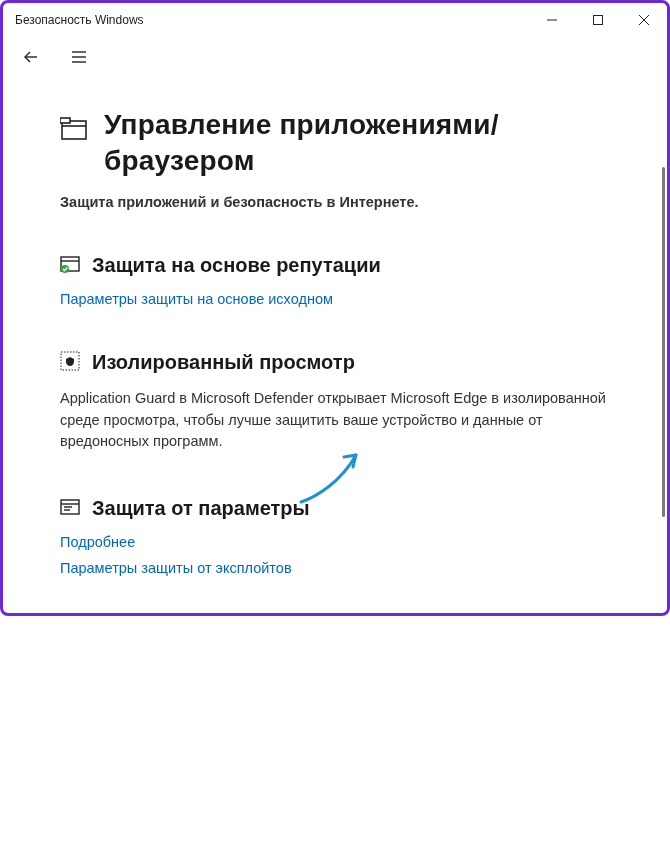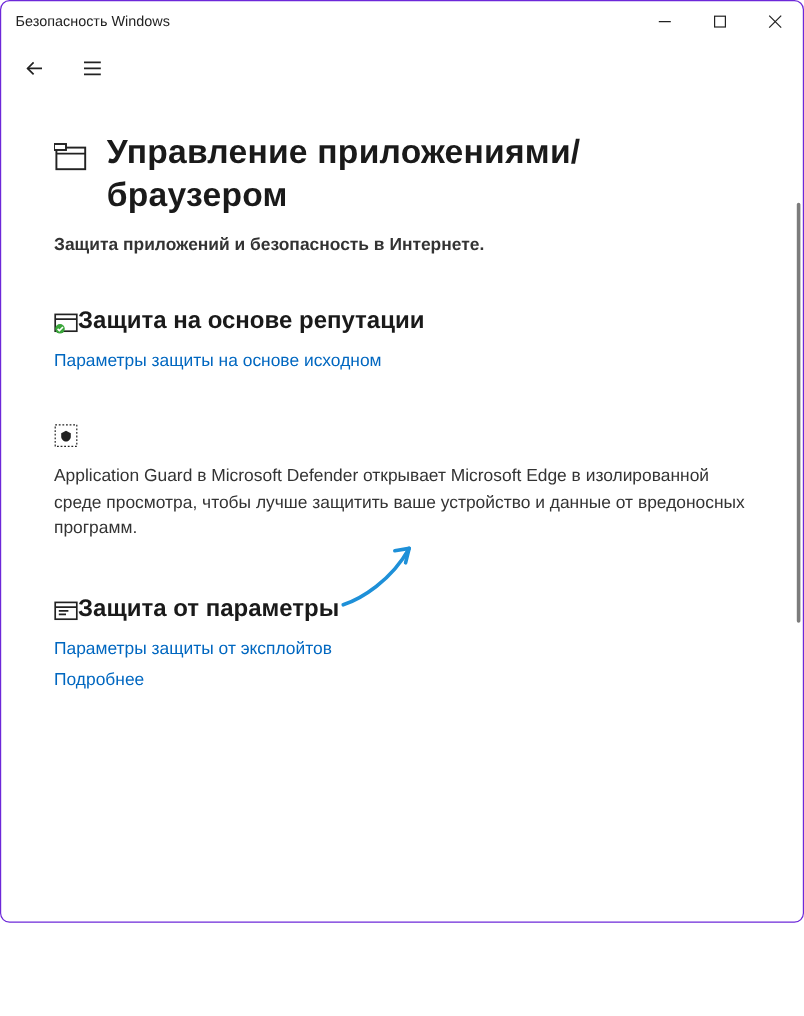--- a/index.html
+++ b/index.html
@@ -1,33 +1,33 @@
 <!DOCTYPE html>
 <html><head>
 <meta charset="utf-8">
 <style>
   * { box-sizing: border-box; margin: 0; padding: 0; }
   html, body { width: 670px; height: 847px; font-family: "Segoe UI", Arial, sans-serif; background: #fff; color: #1a1a1a; overflow: hidden; }
-  .window { width: 670px; height: 769px; border: 1px solid #6d28d9; border-radius: 8px; display: flex; flex-direction: column; background: #fff; position: relative; }
+  .window { width: 670px; height: 616px; border: 3px solid #6d28d9; border-radius: 8px; display: flex; flex-direction: column; background: #fff; position: relative; }
   .titlebar { height: 34px; display: flex; align-items: center; padding-left: 12px; font-size: 12px; color: #222; }
   .titlebar .spacer { flex: 1; }
   .winbtn { width: 46px; height: 34px; display: flex; align-items: center; justify-content: center; }
   .winbtn svg { width: 12px; height: 12px; stroke: #222; stroke-width: 1; fill: none; }
   .toolbar { height: 44px; display: flex; align-items: center; padding-left: 8px; gap: 8px; }
   .tbtn { width: 40px; height: 40px; display: flex; align-items: center; justify-content: center; border-radius: 4px; }
   .tbtn svg { width: 18px; height: 18px; stroke: #222; stroke-width: 1.4; fill: none; }
-  .content-wrap { flex: 1; display: flex; position: relative; }
+  .content-wrap { flex: 1; display: flex; position: relative; margin-left: 13px; }
   .content { flex: 1; padding: 30px 44px 20px 44px; overflow: hidden; }
   .scrollbar { position: absolute; right: 2px; top: 90px; width: 3px; height: 350px; background: #7c7c7c; border-radius: 2px; }
   .hero { display: flex; align-items: flex-start; gap: 16px; margin-bottom: 14px; }
   .hero-icon { width: 28px; height: 28px; margin-top: 8px; flex-shrink: 0; }
   h1 { font-size: 28px; font-weight: 600; line-height: 1.3; letter-spacing: 0.2px; }
   .subtitle { font-size: 14.5px; color: #333; margin-bottom: 44px; font-weight: bold; }
   .section { margin-bottom: 44px; }
-  .sec-head { display: flex; align-items: flex-end; gap: 0; margin-bottom: 14px; }
+  .sec-head { display: flex; align-items: flex-start; gap: 12px; margin-bottom: 14px; }
   .sec-icon { width: 20px; height: 20px; flex-shrink: 0; }
   h2 { font-size: 20px; font-weight: 600; }
   .sec-desc { font-size: 14.5px; color: #333; line-height: 1.5; margin-bottom: 18px; }
   .link { color: #0067c0; font-size: 14.5px; display: block; margin-bottom: 10px; cursor: pointer; }
   .arrow-annot { position: absolute; left: 270px; top: 370px; pointer-events: none; }
 </style>
 </head>
 <body>
 
 <div class="window">
@@ -93,36 +93,37 @@
         </div>
         <a class="link">Параметры защиты на основе исходном</a>
       </div>
 
       <div class="section">
         <div class="sec-head">
           <svg class="sec-icon" viewBox="0 0 20 20">
             <rect x="1" y="1" width="18" height="18" fill="none" stroke="#222" stroke-width="1" stroke-dasharray="1.5 1.5"></rect>
             <path d="M10 6 l4 2 v3 c0 2 -2 4 -4 4 c-2 0 -4 -2 -4 -4 v-3 z" fill="#222"></path>
           </svg>
+          <h2>Изолированный просмотр</h2>
         </div>
         <p class="sec-desc">Application Guard в Microsoft Defender открывает Microsoft Edge в изолированной среде просмотра, чтобы лучше защитить ваше устройство и данные от вредоносных программ.</p>
       </div>
 
       <div class="section">
         <div class="sec-head">
           <svg class="sec-icon" viewBox="0 0 20 20">
             <rect x="1" y="3" width="18" height="14" fill="none" stroke="#222" stroke-width="1.4"></rect>
             <line x1="1" y1="7" x2="19" y2="7" stroke="#222" stroke-width="1.4"></line>
             <line x1="4" y1="10" x2="12" y2="10" stroke="#222" stroke-width="1.4"></line>
             <line x1="4" y1="13" x2="10" y2="13" stroke="#222" stroke-width="1.4"></line>
           </svg>
           <h2>Защита от параметры</h2>
         </div>
+        <a class="link">Подробнее</a>
         <a class="link">Параметры защиты от эксплойтов</a>
-        <a class="link">Подробнее</a>
       </div>
 
     </div>
     <div class="scrollbar"></div>
 
     <svg class="arrow-annot" width="90" height="60" viewBox="0 0 90 60">
       <path d="M15 55 C 30 50, 55 35, 70 8" stroke="#1e90d8" stroke-width="3" fill="none" stroke-linecap="round"></path>
       <path d="M70 8 l-12 2 M70 8 l-3 12" stroke="#1e90d8" stroke-width="3" fill="none" stroke-linecap="round"></path>
     </svg>
   </div>

